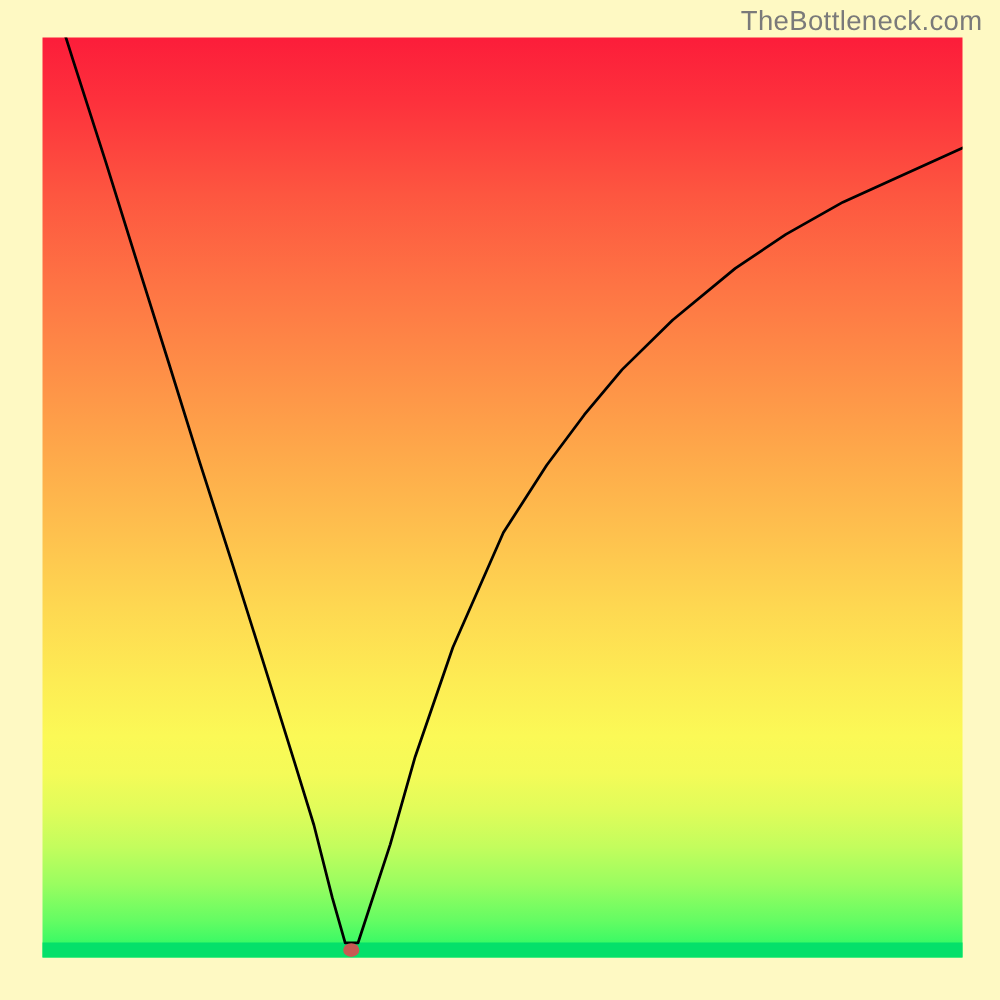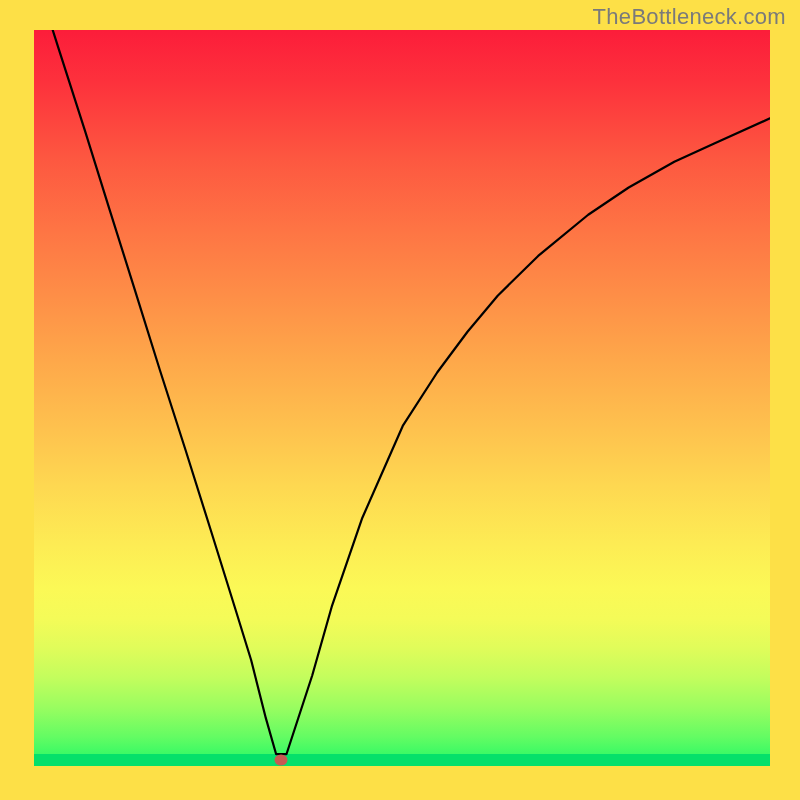--- a/index.html
+++ b/index.html
@@ -8,21 +8,21 @@
     width: 800px;
     height: 800px;
     overflow: hidden;
     background: #000;
     font-family: Arial, Helvetica, sans-serif;
   }
   .frame {
     position: relative;
     width: 800px;
     height: 800px;
-    background: #fde047;
+    background: #fef9c3;
   }
   .watermark {
     position: absolute;
     top: 4px;
     right: 14px;
     color: #7a7a7a;
     font-size: 22px;
     font-weight: 500;
     letter-spacing: 0.3px;
     z-index: 10;

